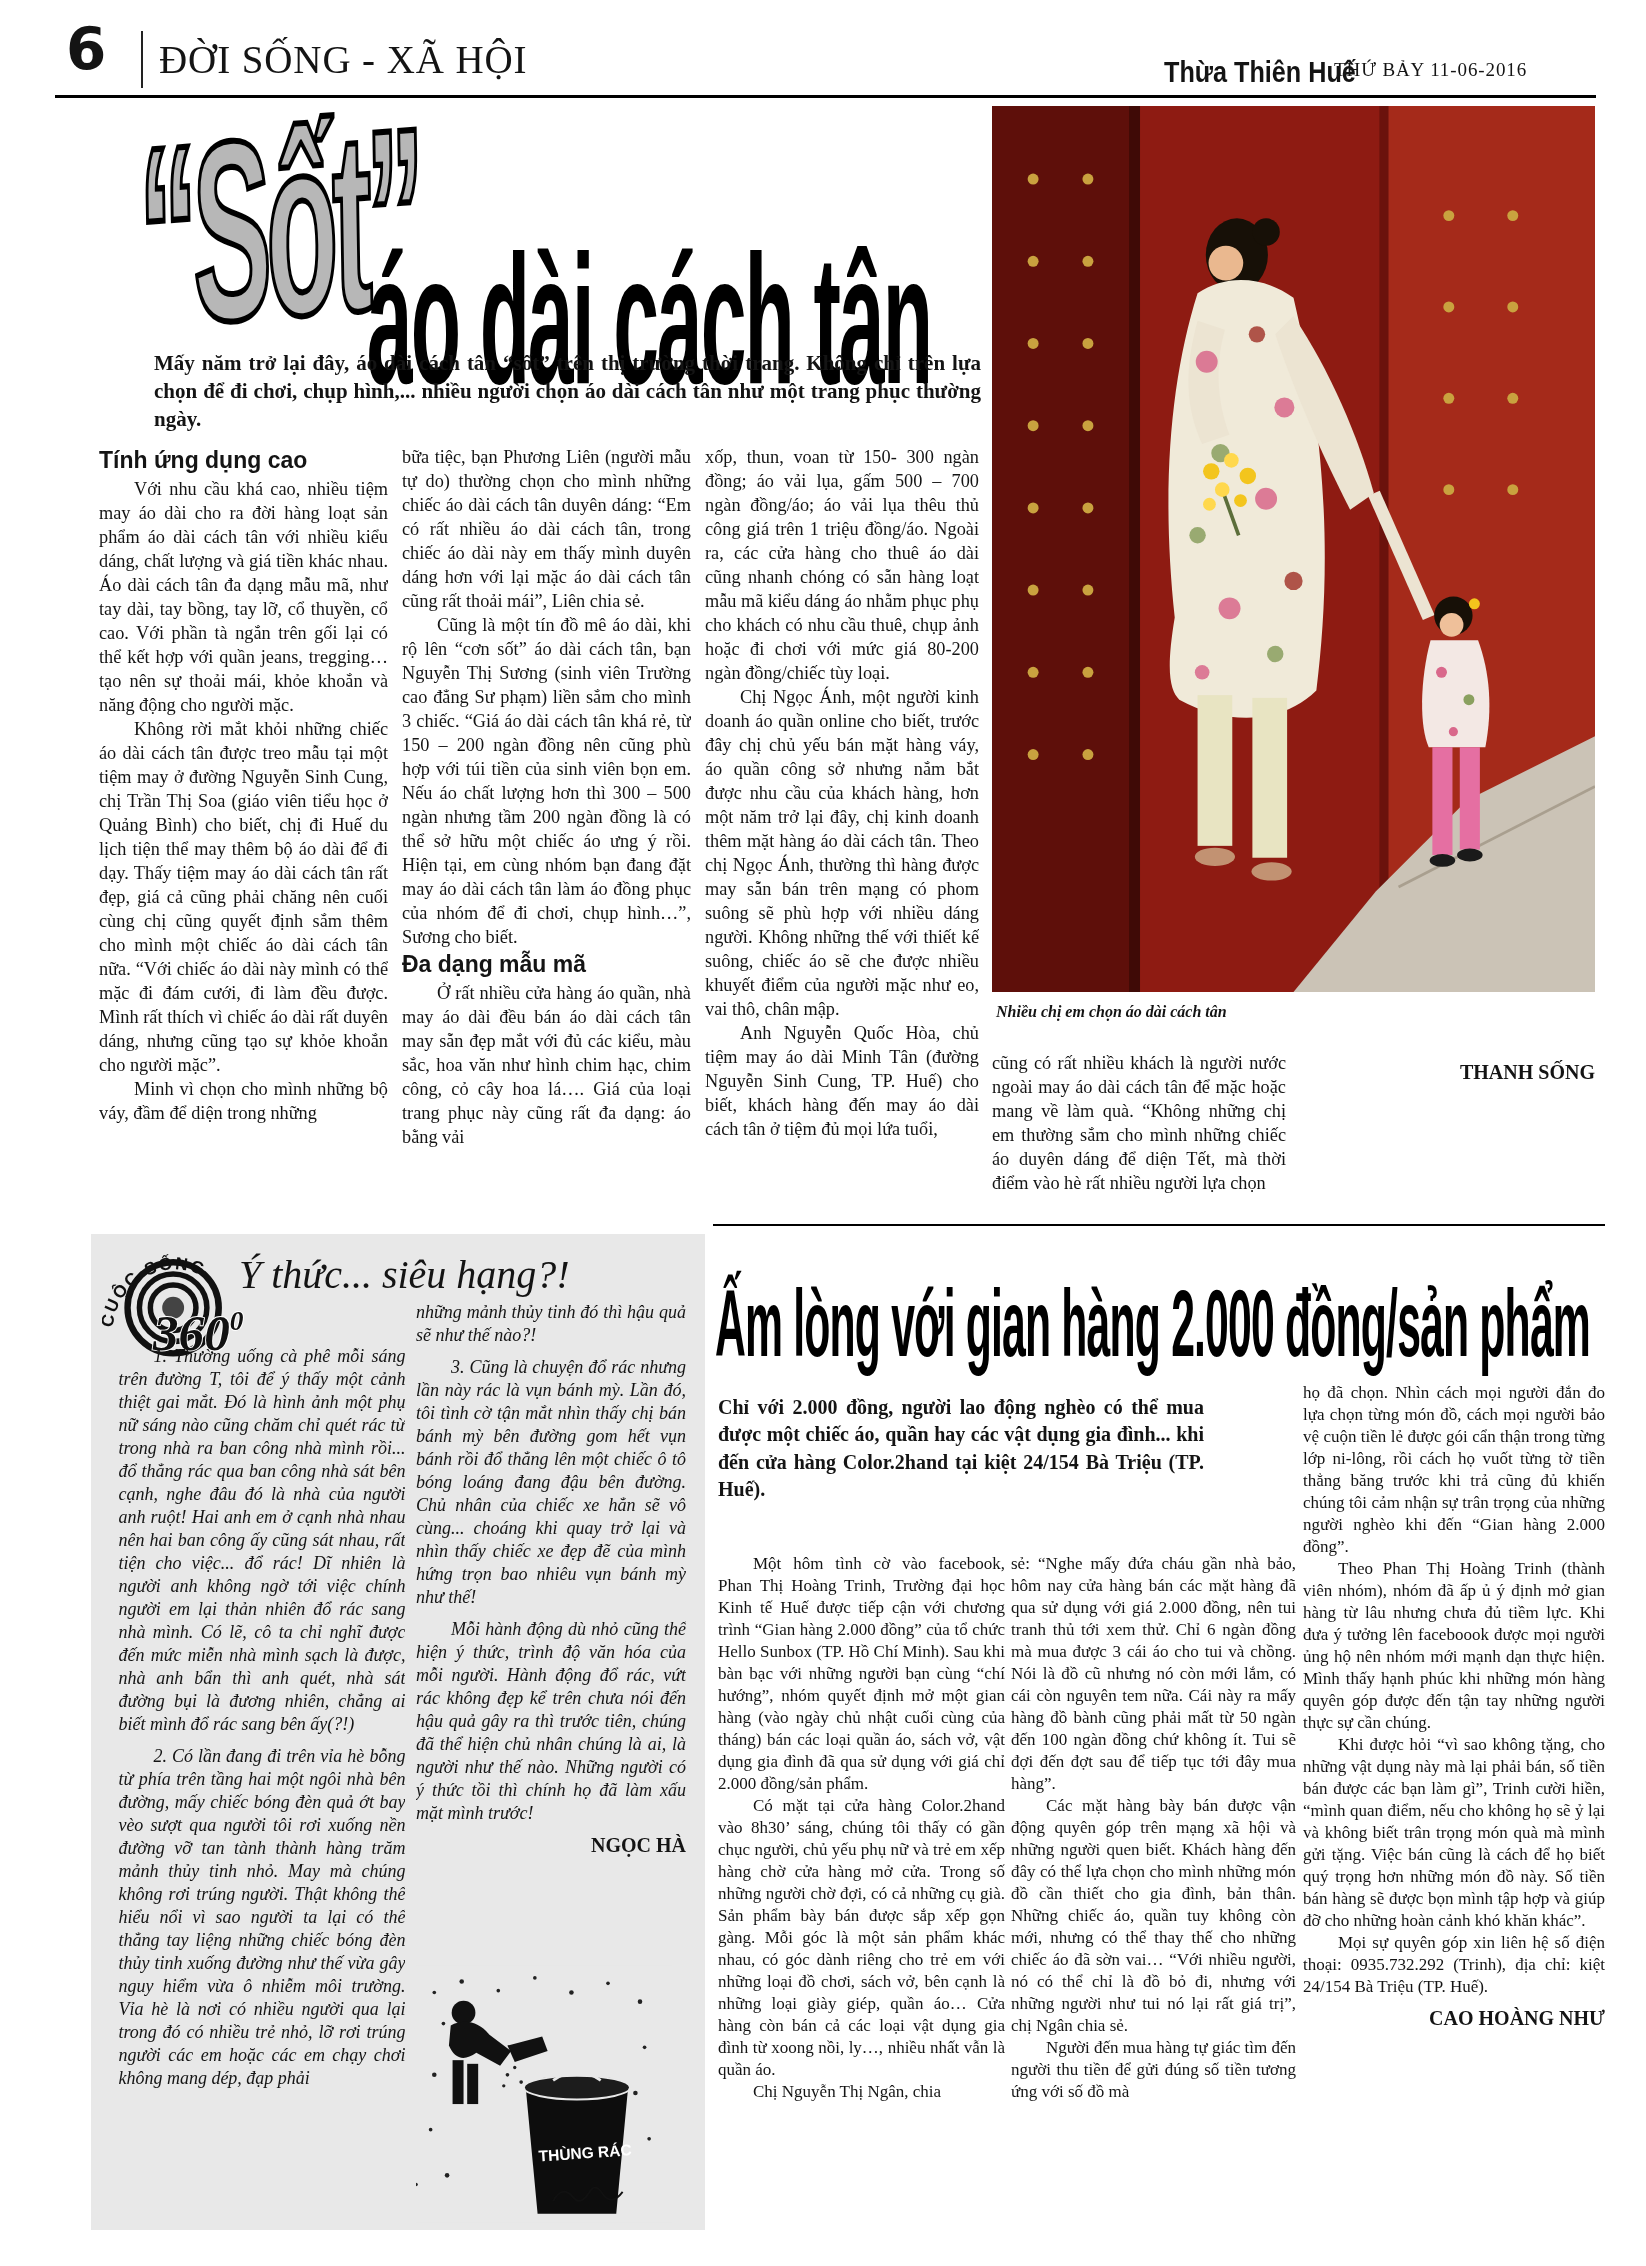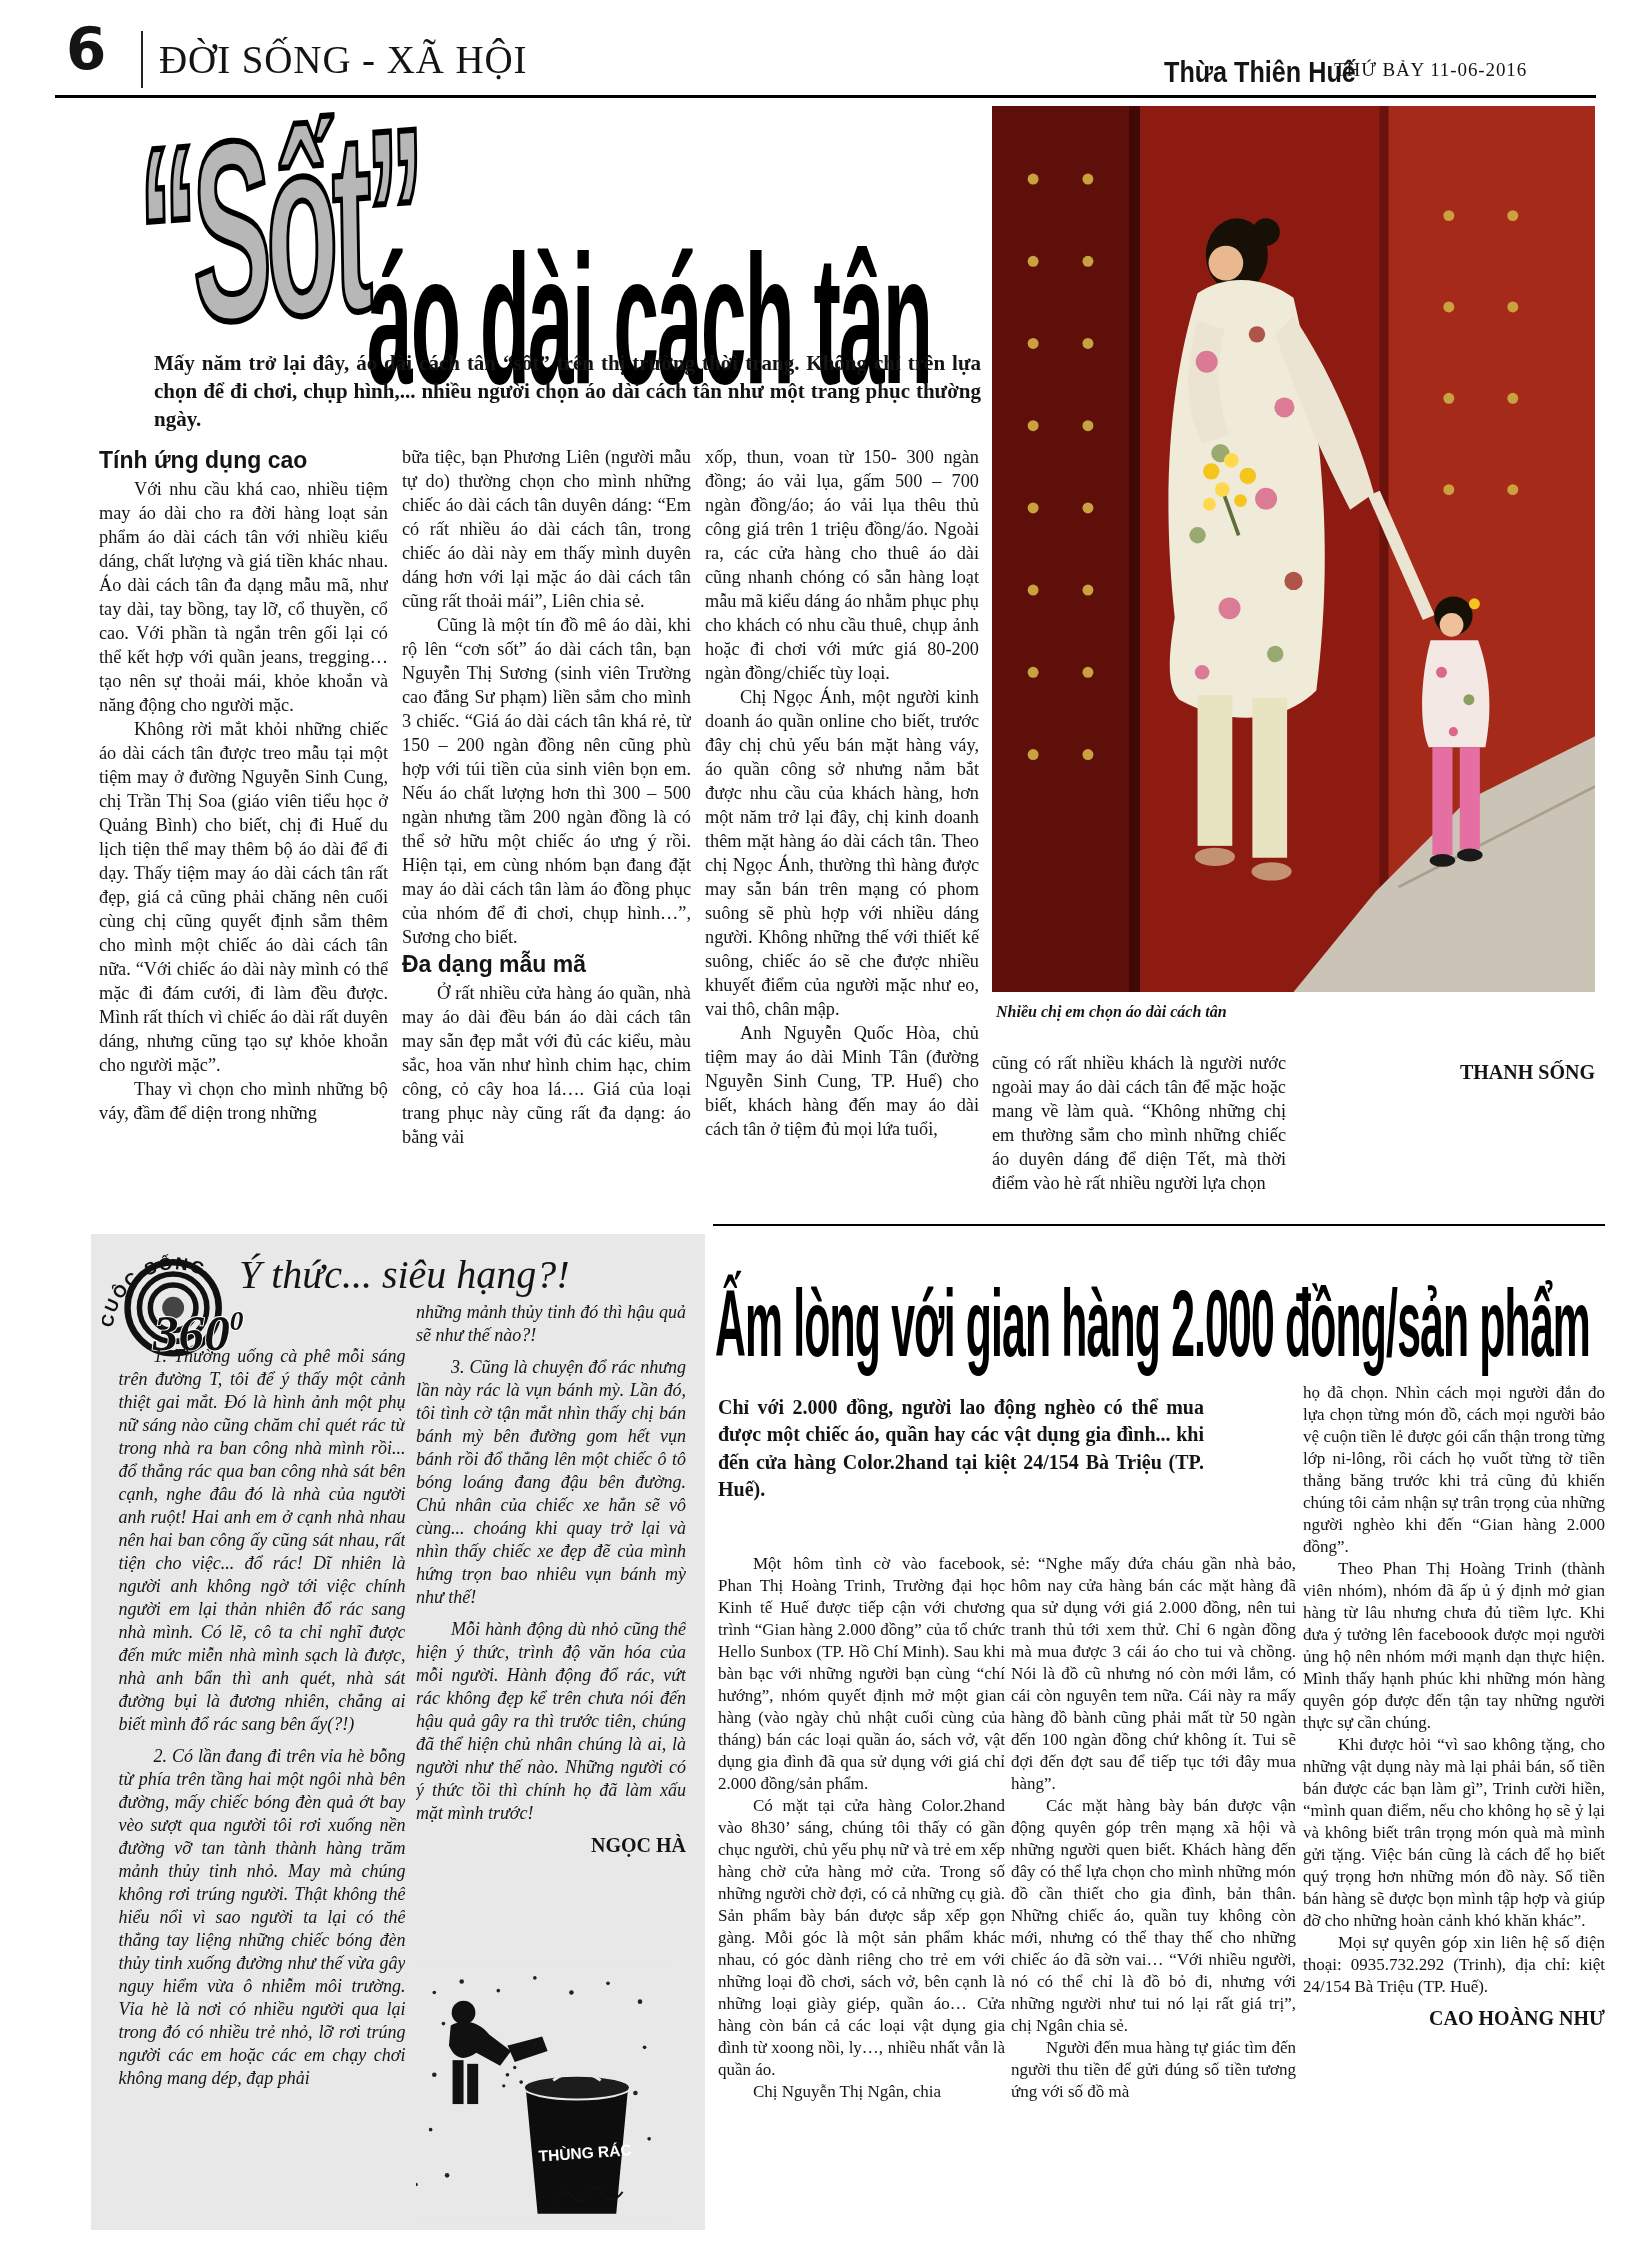--- a/index.html
+++ b/index.html
@@ -65,21 +65,21 @@
   <div class="hdr-rule"></div>
 
   <div class="sot">“Sốt”</div>
   <div class="hl-rest">áo dài cách tân</div>
   <div class="lede1">Mấy năm trở lại đây, áo dài cách tân “sốt” trên thị trường thời trang. Không chỉ trên lựa chọn để đi chơi, chụp hình,... nhiều người chọn áo dài cách tân như một trang phục thường ngày.</div>
 
   <div class="c a1c a1c1">
       <h4 class="subhead">Tính ứng dụng cao</h4>
       <p class="para">Với nhu cầu khá cao, nhiều tiệm may áo dài cho ra đời hàng loạt sản phẩm áo dài cách tân với nhiều kiểu dáng, chất lượng và giá tiền khác nhau. Áo dài cách tân đa dạng mẫu mã, như tay dài, tay bồng, tay lỡ, cổ thuyền, cổ cao. Với phần tà ngắn trên gối lại có thể kết hợp với quần jeans, tregging… tạo nên sự thoải mái, khỏe khoắn và năng động cho người mặc.</p>
       <p class="para">Không rời mắt khỏi những chiếc áo dài cách tân được treo mẫu tại một tiệm may ở đường Nguyễn Sinh Cung, chị Trần Thị Soa (giáo viên tiểu học ở Quảng Bình) cho biết, chị đi Huế du lịch tiện thể may thêm bộ áo dài để đi dạy. Thấy tiệm may áo dài cách tân rất đẹp, giá cả cũng phải chăng nên cuối cùng chị cũng quyết định sắm thêm cho mình một chiếc áo dài cách tân nữa. “Với chiếc áo dài này mình có thể mặc đi đám cưới, đi làm đều được. Mình rất thích vì chiếc áo dài rất duyên dáng, nhưng cũng tạo sự khỏe khoắn cho người mặc”.</p>
-      <p class="para">Thay vì chọn cho mình những bộ váy, đầm để diện trong những</p>
+      <p class="para">Minh vì chọn cho mình những bộ váy, đầm để diện trong những</p>
     </div>
   <div class="c a1c a1c2">
       <p class="para ni">bữa tiệc, bạn Phương Liên (người mẫu tự do) thường chọn cho mình những chiếc áo dài cách tân duyên dáng: “Em có rất nhiều áo dài cách tân, trong chiếc áo dài này em thấy mình duyên dáng hơn với lại mặc áo dài cách tân cũng rất thoải mái”, Liên chia sẻ.</p>
       <p class="para">Cũng là một tín đồ mê áo dài, khi rộ lên “cơn sốt” áo dài cách tân, bạn Nguyễn Thị Sương (sinh viên Trường cao đẳng Sư phạm) liền sắm cho mình 3 chiếc. “Giá áo dài cách tân khá rẻ, từ 150 – 200 ngàn đồng nên cũng phù hợp với túi tiền của sinh viên bọn em. Nếu áo chất lượng hơn thì 300 – 500 ngàn nhưng tầm 200 ngàn đồng là có thể sở hữu một chiếc áo ưng ý rồi. Hiện tại, em cùng nhóm bạn đang đặt may áo dài cách tân làm áo đồng phục của nhóm để đi chơi, chụp hình…”, Sương cho biết.</p>
       <h4 class="subhead">Đa dạng mẫu mã</h4>
       <p class="para">Ở rất nhiều cửa hàng áo quần, nhà may áo dài đều bán áo dài cách tân may sẵn đẹp mắt với đủ các kiểu, màu sắc, hoa văn như hình chim hạc, chim công, cỏ cây hoa lá…. Giá của loại trang phục này cũng rất đa dạng: áo bằng vải</p>
     </div>
   <div class="c a1c a1c3">
       <p class="para ni">xốp, thun, voan từ 150- 300 ngàn đồng; áo vải lụa, gấm 500 – 700 ngàn đồng/áo; áo vải lụa thêu thủ công giá trên 1 triệu đồng/áo. Ngoài ra, các cửa hàng cho thuê áo dài cũng nhanh chóng có sẵn hàng loạt mẫu mã kiểu dáng áo nhằm phục phụ cho khách có nhu cầu thuê, chụp ảnh hoặc đi chơi với mức giá 80-200 ngàn đồng/chiếc tùy loại.</p>
       <p class="para">Chị Ngọc Ánh, một người kinh doanh áo quần online cho biết, trước đây chị chủ yếu bán mặt hàng váy, áo quần công sở nhưng nắm bắt được nhu cầu của khách hàng, hơn một năm trở lại đây, chị kinh doanh thêm mặt hàng áo dài cách tân. Theo chị Ngọc Ánh, thường thì hàng được may sẵn bán trên mạng có phom suông sẽ phù hợp với nhiều dáng người. Không những thế với thiết kế suông, chiếc áo sẽ che được nhiều khuyết điểm của người mặc như eo, vai thô, chân mập.</p>

